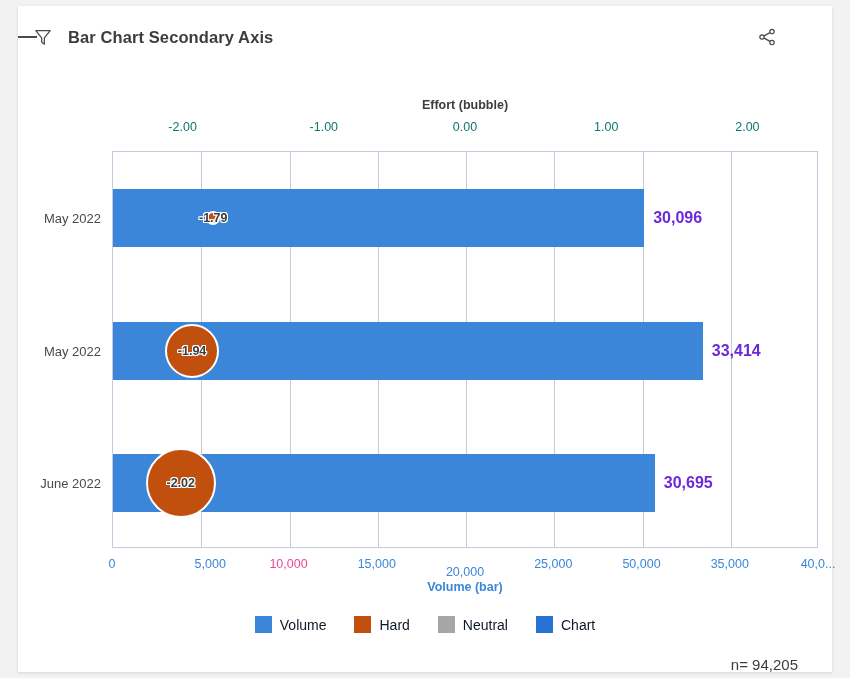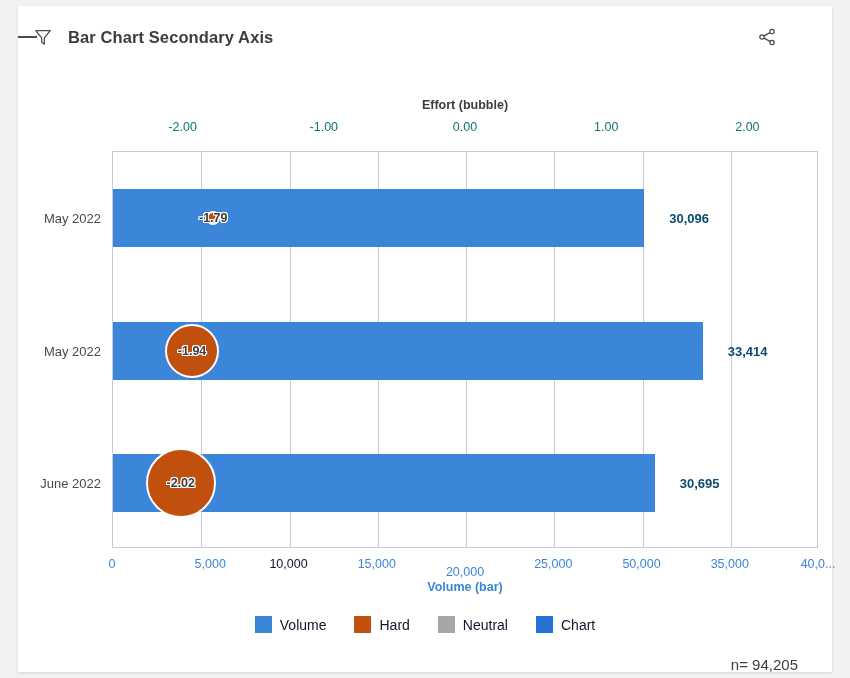--- a/index.html
+++ b/index.html
@@ -134,25 +134,25 @@
 
   .bar {
     position: absolute;
     left: 0;
     height: 58px;
     transform: translateY(-50%);
   }
   .bar-value {
     position: absolute;
     transform: translateY(-50%);
-    font-size: 13px;
-    font-weight: bold;
-    color: #0c4a6e;
-    white-space: nowrap;
-    margin-left: 25px;
+    font-size: 16px;
+    font-weight: bold;
+    color: #6d28d9;
+    white-space: nowrap;
+    margin-left: 9px;
   }
 
   .bubble {
     position: absolute;
     border-radius: 50%;
     border: 2px solid #ffffff;
     box-sizing: border-box;
     transform: translate(-50%, -50%);
     display: flex;
     align-items: center;
@@ -289,21 +289,21 @@
         <div class="cat-label" style="top: 330.833px;">June 2022</div>
         <div class="bar" style="top: 330.833px; width: 541.767px; background: rgb(59, 134, 216);"></div>
         <div class="bar-value" style="top: 330.833px; left: 541.767px;">30,695</div>
         <div class="bubble" style="left: 67.776px; top: 330.833px; width: 70px; height: 70px; background: rgb(193, 80, 15);"></div>
         <div class="bubble-label" style="left: 67.776px; top: 330.833px;">-2.02</div>
       </div>
 
     <div class="bottom-ticks" id="bottom-ticks">
         <span style="left: 0px; color: rgb(59, 134, 216);">0</span>
         <span style="left: 88.25px; color: rgb(59, 134, 216); padding-left: 20px;">5,000</span>
-        <span style="left: 176.5px; color: #0f172a;">10,000</span>
+        <span style="left: 176.5px; color: #ec4899;">10,000</span>
         <span style="left: 264.75px; color: rgb(59, 134, 216);">15,000</span>
         <span style="left: 353px; color: rgb(59, 134, 216); margin-top: 8px;">20,000</span>
         <span style="left: 441.25px; color: rgb(59, 134, 216);">25,000</span>
         <span style="left: 529.5px; color: rgb(59, 134, 216);">50,000</span>
         <span style="left: 617.75px; color: rgb(59, 134, 216);">35,000</span>
         <span style="left: 706px; color: rgb(59, 134, 216);">40,0...</span>
       </div>
     <div class="bottom-axis-title" style="color: rgb(59, 134, 216);">Volume (bar)</div>
 
     <div class="legend" id="legend">

